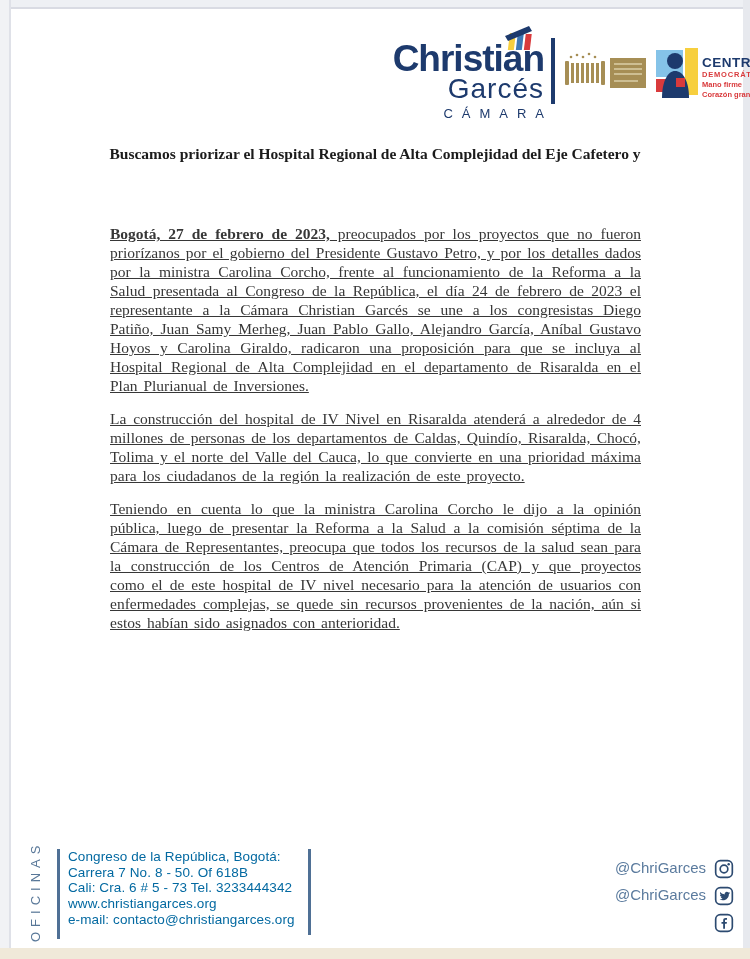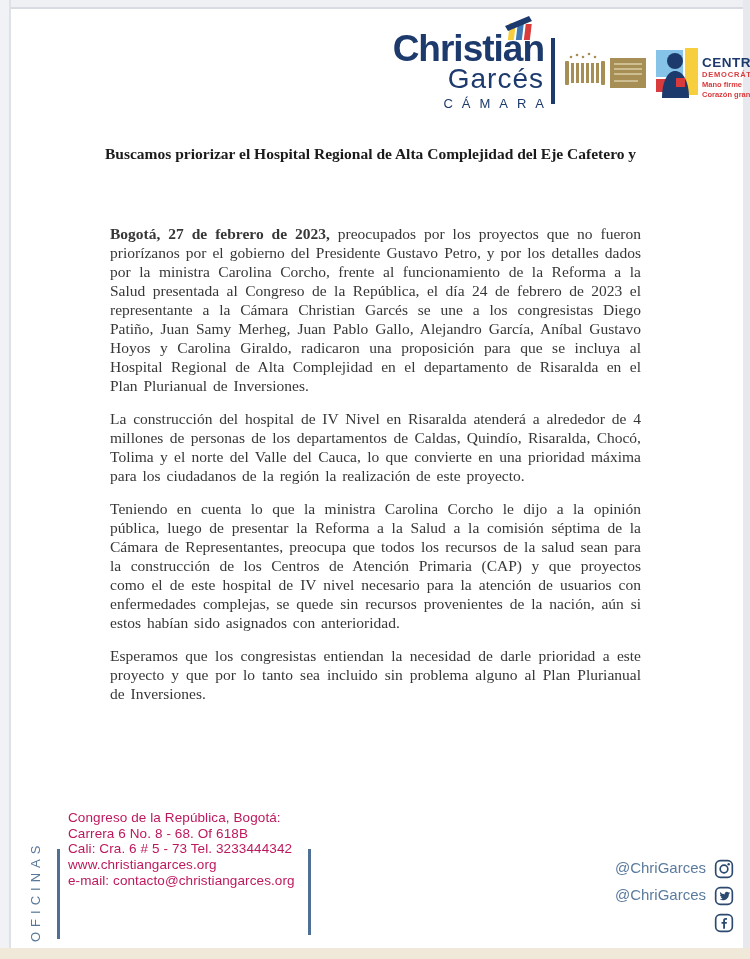--- a/index.html
+++ b/index.html
@@ -14,64 +14,64 @@
     font-family: "Liberation Sans", sans-serif;
   }
 
   
   .edge-top    { position:absolute; left:0; top:0; width:750px; height:9px;  background:#eef0f4; border-bottom:2px solid #d9dbe3; }
   .edge-left   { position:absolute; left:0; top:0; width:11px; height:959px; background:#f1f2f5; border-right:2px solid #dfe1e8; }
   .edge-right  { position:absolute; left:743px; top:0; width:7px; height:959px; background:#e7e9ee; }
   .edge-bottom { position:absolute; left:0; top:948px; width:750px; height:11px; background:#f0e9d9; }
 
   
-  .cg-logo { position:absolute; left:372px; top:30px; width:172px; text-align:right; color:#1d3a6d; line-height:1; }
+  .cg-logo { position:absolute; left:372px; top:40px; width:172px; text-align:right; color:#1d3a6d; line-height:1; }
   .cg-first   { font-size:37px; font-weight:bold; letter-spacing:-1px; position:relative; display:block; }
   .cg-flag    { position:absolute; top:-16px; right:10px; }
   .cg-last    { font-size:28px; font-weight:normal; display:block; margin-top:-2px; letter-spacing:1px; }
   .cg-chamber { font-size:13px; font-weight:normal; display:block; margin-top:4px; letter-spacing:9px; margin-right:-9px; }
 
   .logo-divider { position:absolute; left:551px; top:38px; width:4px; height:66px; background:#1d3a6d; }
 
   .congreso-logo { position:absolute; left:562px; top:50px; }
 
   .centro-logo { position:absolute; left:656px; top:48px; display:flex; align-items:flex-start; }
   .centro-text { margin-left:4px; margin-top:8px; line-height:1.05; white-space:nowrap; }
   .centro-name1  { font-size:13.5px; font-weight:bold; color:#1d3a6d; letter-spacing:0.5px; display:block; }
   .centro-name2  { font-size:7.5px;  font-weight:bold; color:#d93a3c; letter-spacing:0.8px; display:block; margin-top:1px; }
   .centro-slogan { font-size:7.5px;  font-weight:bold; color:#d93a3c; display:block; margin-top:2px; }
 
   
   .doc-title {
     position:absolute; left:105px; top:143px; width:540px;
     font-family:"Liberation Serif", serif;
     font-size:15.5px; font-weight:bold; line-height:21px;
-    text-align:left; color:#1b1b1b;
+    text-align:center; color:#1b1b1b;
   }
 
   .doc-body {
     position:absolute; left:110px; top:224px; width:531px;
     font-family:"Liberation Serif", serif;
     font-size:15.5px; line-height:19px; color:#373737;
     text-align:justify;
   }
-  .doc-body p { margin:0 0 14px 0; word-spacing:2px; }
+  .doc-body p { margin:0 0 14px 0; word-spacing:2px;text-decoration:underline; }
   .lead-bold { font-weight:bold; }
 
   
   .oficinas {
     position:absolute; left:28px; top:852px; height:90px;
     writing-mode:vertical-rl; transform:rotate(180deg);
     font-size:13px; letter-spacing:5px; color:#587798;
     text-align:center;
   }
   .footer-vline1 { position:absolute; left:57px;  top:849px; width:3px; height:90px; background:#4f7095; }
   .footer-vline2 { position:absolute; left:308px; top:849px; width:3px; height:86px; background:#4f7095; }
 
-  .address { position:absolute; left:68px; top:810px; width:236px; font-size:13.5px; line-height:15.7px; color:#be185d; letter-spacing:0.1px; }
+  .address { position:absolute; left:68px; top:849px; width:236px; font-size:13.5px; line-height:15.7px; color:#0369a1; letter-spacing:0.1px; }
   .address div { white-space:nowrap; }
 
   .social { position:absolute; top:859px; right:16px; }
   .social-row { display:flex; justify-content:flex-end; height:27px; }
   .social-handle { font-size:15px; color:#5b7b9e; margin-right:8px; white-space:nowrap; }
   .social-icon { width:20px; height:20px; display:block; }
 </style>
 </head>
 <body>
 
@@ -145,29 +145,28 @@
   </div>
 
   <div class="doc-title">
     <div>Buscamos priorizar el Hospital Regional de Alta Complejidad  del Eje Cafetero y</div>
   </div>
 
   <div class="doc-body">
     <p><span class="lead-bold">Bogotá, 27 de febrero de 2023,</span><span> preocupados por los proyectos que no fueron priorízanos por el gobierno del Presidente Gustavo Petro, y por los detalles dados por la ministra Carolina Corcho, frente al funcionamiento de la Reforma a la Salud presentada al Congreso de la República, el día 24 de febrero de 2023 el representante a la Cámara Christian Garcés se une a los congresistas Diego Patiño, Juan Samy Merheg, Juan Pablo Gallo, Alejandro García, Aníbal Gustavo Hoyos y Carolina Giraldo, radicaron una proposición para que se incluya al Hospital Regional de Alta Complejidad en el departamento de Risaralda en el Plan Plurianual de Inversiones.</span></p>
     <p>La construcción del hospital de IV Nivel en Risaralda atenderá a alrededor de 4 millones de personas de los departamentos de Caldas, Quindío, Risaralda, Chocó, Tolima y el norte del Valle del Cauca, lo que convierte en una prioridad máxima para los ciudadanos de la región la realización de este proyecto.</p>
     <p>Teniendo en cuenta lo que la ministra Carolina Corcho le dijo a la opinión pública, luego de presentar la Reforma a la Salud a la comisión séptima de la Cámara de Representantes, preocupa que todos los recursos de la salud sean para la construcción de los Centros de Atención Primaria (CAP) y que proyectos como el de este hospital de IV nivel necesario para la atención de usuarios con enfermedades complejas, se quede sin recursos provenientes de la nación, aún si estos habían sido asignados con anterioridad.</p>
-    <p>Esperamos que los congresistas entiendan la necesidad de darle prioridad a este proyecto y que por lo tanto sea incluido sin problema alguno al Plan Plurianual de Inversiones.</p>
   </div>
 
   <div class="oficinas">OFICINAS</div>
   <div class="footer-vline1"></div>
 
   <div class="address">
     <div>Congreso de la República, Bogotá:</div>
-    <div>Carrera 6 No. 8 - 68. Of 618B</div>
+    <div>Carrera 7 No. 8 - 50. Of 618B</div>
     <div>Cali: Cra. 6 # 5 - 73 Tel. 3233444342</div>
     <div>www.christiangarces.org</div>
     <div>e-mail: contacto@christiangarces.org</div>
   </div>
 
   <div class="footer-vline2"></div>
 
   <div class="social">
     <div class="social-row">
       <span class="social-handle">@ChriGarces</span>

